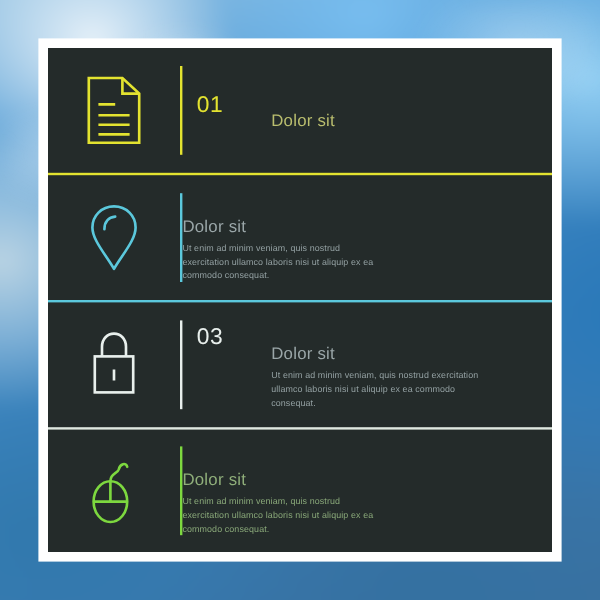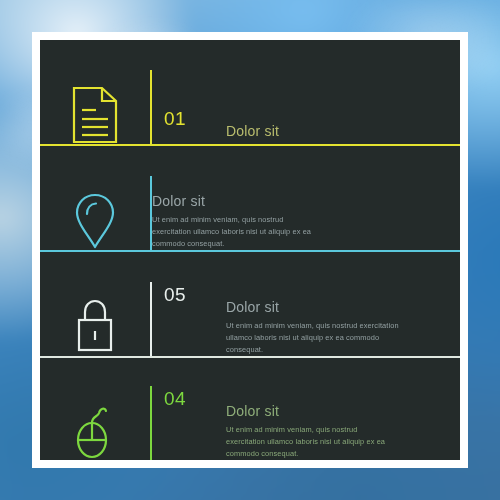--- a/index.html
+++ b/index.html
@@ -29,21 +29,21 @@
       radial-gradient(90px 70px at 30% 14%, rgba(255,255,255,.45), rgba(255,255,255,0) 70%),
       radial-gradient(70px 60px at 8% 26%, rgba(255,255,255,.35), rgba(255,255,255,0) 70%),
       radial-gradient(120px 80px at 86% 8%, rgba(255,255,255,.30), rgba(255,255,255,0) 72%);
     filter:blur(9px);
   }
 
   
   .frame{position:absolute;left:32px;top:32px;width:436px;height:436px;background:#ffffff;}
   .board{position:absolute;left:40px;top:40px;width:420px;height:420px;background:#242b2a;}
 
-  .panel{position:absolute;left:0;width:389px;display:flex;align-items:flex-end;}
+  .panel{position:absolute;left:0;width:389px;display:flex;align-items:center;}
   .sep{position:absolute;left:0;width:420px;height:2px;}
 
   .icon-col{width:110px;display:flex;align-items:center;justify-content:center;}
   .bar{width:2px;height:74px;flex:0 0 auto;}
   .num-col{width:62px;padding-left:12px;align-self:flex-start;}
   .num{font-size:19px;letter-spacing:.5px;line-height:1;}
   .txt-col{flex:1;padding-right:18px;}
   .heading{font-size:14px;margin:0 0 5px 0;font-weight:400;letter-spacing:.2px;}
   .body{font-size:7.4px;line-height:1.62;margin:0;letter-spacing:.1px;}
   .mid{display:flex;align-items:flex-start;flex:1;padding-top:6px;}
@@ -105,21 +105,21 @@
       <div class="icon-col">
         <svg width="46" height="58" viewBox="0 0 46 58">
           <path d="M13 22 V14 C13 7.5 17.5 3 23 3 C28.5 3 33 7.5 33 14 V22" fill="none" stroke="#e8efec" stroke-width="2.2" stroke-linecap="butt"></path>
           <rect x="7" y="22" width="32" height="30" fill="none" stroke="#e8efec" stroke-width="2.2"></rect>
           <line x1="23" y1="33" x2="23" y2="42" stroke="#e8efec" stroke-width="2.2"></line>
         </svg>
       </div>
       <div class="bar" style="background:#e8efec;"></div>
       <div class="mid">
         <div class="num-col">
-          <div class="num" style="color:#e8efec;">05</div>
+          <div class="num" style="color:#e8efec;">03</div>
         </div>
         <div class="txt-col txt-wrap" style="max-width:192px;">
           <p class="heading" style="color:#9aa6a8;">Dolor sit</p>
           <p class="body" style="color:#93a0a2;">Ut enim ad minim veniam, quis nostrud exercitation ullamco laboris nisi ut aliquip ex ea commodo consequat.</p>
         </div>
       </div>
     </div>
 
     <div class="sep" style="top:316px;background:#dfe8e0;"></div>
 
@@ -127,23 +127,20 @@
       <div class="icon-col">
         <svg width="46" height="58" viewBox="0 0 46 58">
           <ellipse cx="20" cy="38" rx="14" ry="17" fill="none" stroke="#7dd83f" stroke-width="2.2"></ellipse>
           <line x1="6" y1="38" x2="34" y2="38" stroke="#7dd83f" stroke-width="2.2"></line>
           <line x1="20" y1="21" x2="20" y2="38" stroke="#7dd83f" stroke-width="2.2"></line>
           <path d="M20 21 C20 14 26 15 27 11 C28 6.5 33 5 34 9" fill="none" stroke="#7dd83f" stroke-width="2.2" stroke-linecap="round"></path>
         </svg>
       </div>
       <div class="bar" style="background:#7dd83f;"></div>
       <div class="mid">
-        <div class="num-col">
-          <div class="num" style="color:#7dd83f;">04</div>
-        </div>
         <div class="txt-col txt-wrap" style="max-width:162px;">
           <p class="heading" style="color:#8fae7a;">Dolor sit</p>
           <p class="body" style="color:#89a879;">Ut enim ad minim veniam, quis nostrud exercitation ullamco laboris nisi ut aliquip ex ea commodo consequat.</p>
         </div>
       </div>
     </div>
 
   </div>
 </div>
 

